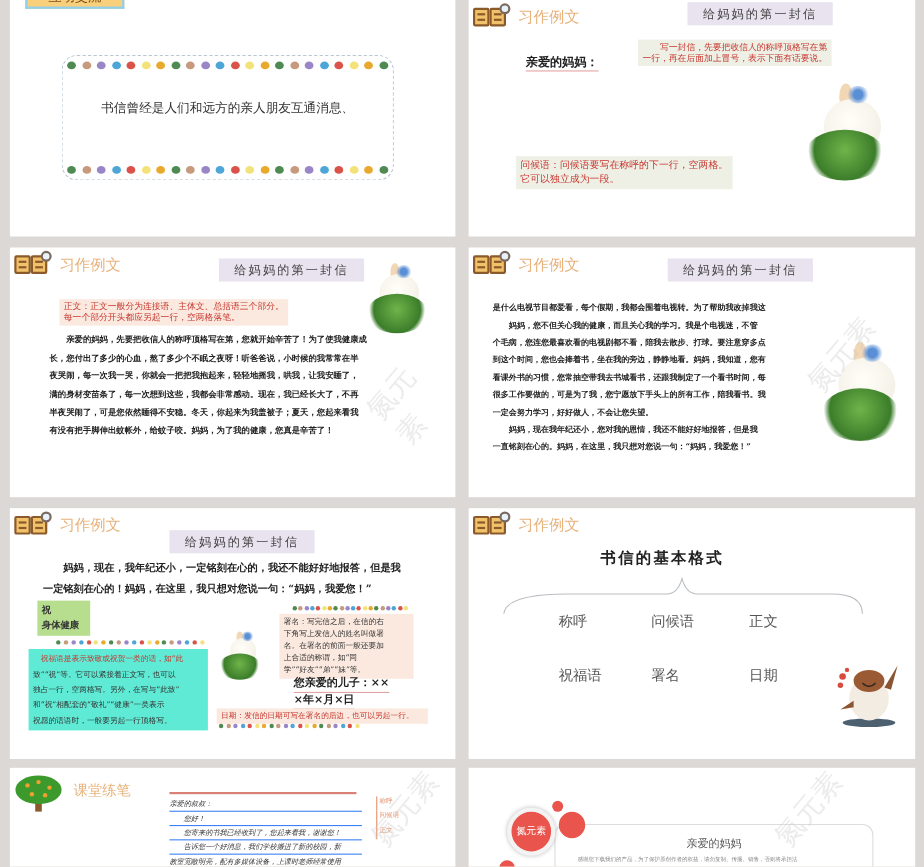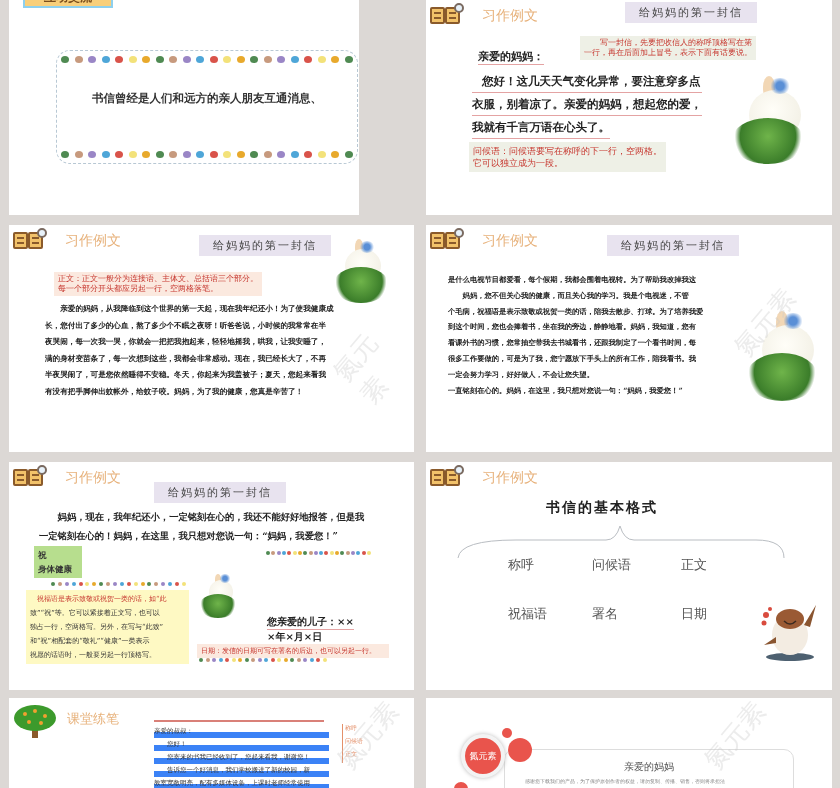--- a/index.html
+++ b/index.html
@@ -1,29 +1,29 @@
 <!DOCTYPE html>
 <html><head>
 <meta charset="utf-8">
 <style>
   * { box-sizing: border-box; margin: 0; padding: 0; }
   html, body { width: 840px; height: 788px; overflow: hidden; }
   body { background: #dcd8d5; font-family: "DejaVu Serif", "Liberation Serif", serif; position: relative; }
   .slide { position: absolute; background: #ffffff; overflow: hidden; }
-  .s1 { left: 9px; top: 0; width: 350px; height: 215px; font-weight: bold; }
+  .s1 { left: 9px; top: 0; width: 405px; height: 215px; }
   .s2 { left: 426px; top: 0; width: 406px; height: 215px; }
   .s3 { left: 9px; top: 225px; width: 405px; height: 227px; }
   .s4 { left: 426px; top: 225px; width: 406px; height: 227px; }
   .s5 { left: 9px; top: 462px; width: 405px; height: 228px; }
   .s6 { left: 426px; top: 462px; width: 406px; height: 228px; }
   .s7 { left: 9px; top: 698px; width: 405px; height: 90px; }
   .s8 { left: 426px; top: 698px; width: 406px; height: 90px; }
 
   
-  .hdr { position: absolute; left: 2px; top: 4px; display: flex; align-items: center; gap: 20px; justify-content: space-between; }
+  .hdr { position: absolute; left: 2px; top: 4px; display: flex; align-items: center; gap: 9px; justify-content: space-between; }
   .book-icon { width: 34px; height: 24px; position: relative; }
   .book-icon .pg { position: absolute; top: 3px; width: 15px; height: 17px; background: #f2c26a; border: 2px solid #8a5a2b; border-radius: 2px; }
   .book-icon .pg.l { left: 2px; }
   .book-icon .pg.r { left: 17px; }
   .book-icon .pg::before, .book-icon .pg::after { content: ""; position: absolute; left: 2px; right: 2px; height: 2px; background: #8a5a2b; }
   .book-icon .pg::before { top: 3px; } .book-icon .pg::after { top: 8px; }
   .book-icon .mag { position: absolute; right: -2px; top: -1px; width: 10px; height: 10px; border: 2px solid #7a6a60; border-radius: 50%; background: #e8f2fa; }
   .hdr-title { font-family: "DejaVu Sans", sans-serif; color: #e7b17a; font-size: 14px; }
 
   .letter-title { position: absolute; background: #e8e3ef; color: #444; font-size: 11px; padding: 3px 14px; letter-spacing: 2px; }
@@ -54,21 +54,21 @@
   .brace { position: absolute; left: 30px; top: 60px; width: 330px; height: 40px; }
   .chip { position: absolute; font-family: "DejaVu Sans", sans-serif; font-size: 13px; color: #555; padding: 1px 4px; }
 
   
   .sparrow { position: absolute; right: 12px; top: 135px; width: 60px; height: 64px; }
 
   
   .tree { position: absolute; left: 4px; top: 6px; width: 44px; height: 34px; }
   .s7-title { position: absolute; left: 58px; top: 12px; font-family: "DejaVu Sans", sans-serif; color: #e7b17a; font-size: 13px; }
   .paper { position: absolute; left: 145px; top: 16px; width: 175px; }
-  .paper .rl { position: relative; font-size: 6.5px; color: #333; height: 13px; line-height: 12px; border-bottom: 6px solid #3b82f6; white-space: nowrap; }
+  .paper .rl { position: relative; font-size: 6.5px; color: #333; height: 13px; line-height: 12px; border-bottom: 1px solid #3b82f6; white-space: nowrap; font-style: italic; }
   .side-labels { position: absolute; left: 333px; top: 26px; font-size: 6px; color: #e4906a; }
   .side-labels div { height: 13px; border-left: 1.5px solid #e4906a; padding-left: 2px; }
 
   
   .circle-big { position: absolute; left: 35px; top: 36px; width: 44px; height: 44px; border-radius: 50%; background: #e9544c; border: 4px solid #f3f3f3; box-shadow: 0 0 4px #bbb; color: #fff; font-family: "DejaVu Sans", sans-serif; font-size: 9px; text-align: center; line-height: 36px; }
   .dot-red { position: absolute; border-radius: 50%; background: #e9544c; }
   .copy-card { position: absolute; left: 78px; top: 51px; width: 290px; height: 60px; border: 1px solid #ddd; border-radius: 10px; }
   .copy-title { position: absolute; left: 0; right: 0; top: 10px; text-align: center; font-family: "DejaVu Sans", sans-serif; font-size: 10px; color: #555; }
   .copy-body { position: absolute; left: 20px; right: 20px; top: 28px; font-family: "DejaVu Sans", sans-serif; font-size: 5px; color: #888; white-space: nowrap; overflow: hidden; }
 
@@ -144,25 +144,20 @@
     <span class="hdr-title">习作例文</span>
   </div>
   <div class="letter-title" style="left:199px;top:2px;">给妈妈的第一封信</div>
   <div class="note" style="left:154px;top:36px;text-align:right;">
     <div>写一封信，先要把收信人的称呼顶格写在第</div>
     <div>一行，再在后面加上冒号，表示下面有话要说。</div>
   </div>
   <div class="hand" style="left:52px;top:49px;font-size:11px;">
     <span class="ln">亲爱的妈妈：</span>
   </div>
-  <div class="hand" style="left:46px;top:70px;font-size:11.5px;line-height:22px;">
-    <span class="ln" style="padding-left:10px;">您好！这几天天气变化异常，要注意穿多点</span>
-    <span class="ln">衣服，别着凉了。亲爱的妈妈，想起您的爱，</span>
-    <span class="ln" style="display:inline-block;">我就有千言万语在心头了。</span>
-  </div>
   <div class="note" style="left:43px;top:142px;font-size:9px;line-height:12px;padding:3px 4px;">
     <div>问候语：问候语要写在称呼的下一行，空两格。</div>
     <div>它可以独立成为一段。</div>
   </div>
   <div class="bunny" style="left:303px;top:72px;width:80px;height:95px;">
     <div class="ear" style="left:34px;top:4px;width:12px;height:22px;"></div>
     <div class="body" style="left:20px;top:18px;width:52px;height:50px;"></div>
     <div class="flowers" style="left:40px;top:6px;width:22px;height:16px;"></div>
     <div class="leaves" style="left:2px;top:46px;width:74px;height:46px;"></div>
   </div>
@@ -182,21 +177,21 @@
     <div>正文：正文一般分为连接语、主体文、总括语三个部分。</div>
     <div>每一个部分开头都应另起一行，空两格落笔。</div>
   </div>
   <div class="bunny" style="left:322px;top:12px;width:60px;height:66px;">
     <div class="ear" style="left:24px;top:2px;width:8px;height:16px;"></div>
     <div class="body" style="left:14px;top:12px;width:36px;height:34px;"></div>
     <div class="flowers" style="left:28px;top:4px;width:16px;height:12px;"></div>
     <div class="leaves" style="left:2px;top:30px;width:56px;height:36px;"></div>
   </div>
   <div class="body-text" style="left:36px;top:76px;font-size:7.6px;line-height:16.5px;">
-    <div>　　亲爱的妈妈，从我降临到这个世界的第一天起，现在我年纪还小！为了使我健康成</div>
+    <div>　　亲爱的妈妈，先要把收信人的称呼顶格写在第，您就开始辛苦了！为了使我健康成</div>
     <div>长，您付出了多少的心血，熬了多少个不眠之夜呀！听爸爸说，小时候的我常常在半</div>
     <div>夜哭闹，每一次我一哭，你就会一把把我抱起来，轻轻地摇我，哄我，让我安睡了，</div>
     <div>满的身材变苗条了，每一次想到这些，我都会非常感动。现在，我已经长大了，不再</div>
     <div>半夜哭闹了，可是您依然睡得不安稳。冬天，你起来为我盖被子；夏天，您起来看我</div>
     <div>有没有把手脚伸出蚊帐外，给蚊子咬。妈妈，为了我的健康，您真是辛苦了！</div>
   </div>
   <div class="watermark" style="left:330px;top:100px;">氮元素</div>
 </div>
 
 <div class="slide s4">
@@ -205,25 +200,26 @@
         <div class="pg l"></div>
         <div class="pg r"></div>
         <div class="mag"></div>
       </div>
     <span class="hdr-title">习作例文</span>
   </div>
   <div class="letter-title" style="left:181px;top:10px;">给妈妈的第一封信</div>
   <div class="body-text" style="left:22px;top:47px;font-size:7.3px;line-height:15.8px;">
     <div>是什么电视节目都爱看，每个假期，我都会围着电视转。为了帮助我改掉我这</div>
     <div>　　妈妈，您不但关心我的健康，而且关心我的学习。我是个电视迷，不管</div>
-    <div>个毛病，祝福语是表示致敬或祝贺一类的话，陪我去散步、打球。为了培养我爱</div>
+    <div>个毛病，您连您最喜欢看的电视剧都不看，陪我去散步、打球。要注意穿多点</div>
     <div>到这个时间，您也会捧着书，坐在我的旁边，静静地看。妈妈，我知道，您有</div>
     <div>看课外书的习惯，您常抽空带我去书城看书，还跟我制定了一个看书时间，每</div>
     <div>很多工作要做的，可是为了我，您宁愿放下手头上的所有工作，陪我看书。我</div>
     <div>一定会努力学习，好好做人，不会让您失望。</div>
+    <div>　　妈妈，现在我年纪还小，您对我的恩情，我还不能好好地报答，但是我</div>
     <div>一直铭刻在心的。妈妈，在这里，我只想对您说一句：“妈妈，我爱您！”</div>
   </div>
   <div class="bunny" style="left:320px;top:82px;width:76px;height:96px;">
     <div class="ear" style="left:30px;top:4px;width:12px;height:22px;"></div>
     <div class="body" style="left:16px;top:18px;width:52px;height:50px;"></div>
     <div class="flowers" style="left:36px;top:6px;width:22px;height:16px;"></div>
     <div class="leaves" style="left:0;top:46px;width:72px;height:48px;"></div>
   </div>
   <div class="watermark" style="left:300px;top:80px;">氮元素</div>
 </div>
@@ -261,21 +257,21 @@
       <span class="bead" style="background: rgb(217, 83, 74); width: 4px; height: 4px;"></span>
       <span class="bead" style="background: rgb(243, 226, 122); width: 4px; height: 4px;"></span>
       <span class="bead" style="background: rgb(232, 169, 44); width: 4px; height: 4px;"></span>
       <span class="bead" style="background: rgb(79, 138, 82); width: 4px; height: 4px;"></span>
       <span class="bead" style="background: rgb(199, 154, 126); width: 4px; height: 4px;"></span>
       <span class="bead" style="background: rgb(154, 134, 198); width: 4px; height: 4px;"></span>
       <span class="bead" style="background: rgb(78, 166, 216); width: 4px; height: 4px;"></span>
       <span class="bead" style="background: rgb(217, 83, 74); width: 4px; height: 4px;"></span>
       <span class="bead" style="background: rgb(243, 226, 122); width: 4px; height: 4px;"></span>
     </div>
-  <div class="note" style="left:17px;top:128px;width:163px;background:#fef9c3;color:#333;font-size:7px;line-height:14px;">
+  <div class="note" style="left:17px;top:128px;width:163px;background:#5eead4;color:#333;font-size:7px;line-height:14px;">
     <div style="color:#c6362e;">　祝福语是表示致敬或祝贺一类的话，如“此</div>
     <div>致”“祝”等。它可以紧接着正文写，也可以</div>
     <div>独占一行，空两格写。另外，在写与“此致”</div>
     <div>和“祝”相配套的“敬礼”“健康”一类表示</div>
     <div>祝愿的话语时，一般要另起一行顶格写。</div>
   </div>
   <div class="bunny" style="left:190px;top:110px;width:40px;height:46px;">
     <div class="ear" style="left:16px;top:2px;width:6px;height:10px;"></div>
     <div class="body" style="left:10px;top:8px;width:24px;height:24px;"></div>
     <div class="flowers" style="left:20px;top:2px;width:12px;height:9px;"></div>
@@ -296,20 +292,27 @@
       <span class="bead" style="background: rgb(217, 83, 74); width: 4px; height: 4px;"></span>
       <span class="bead" style="background: rgb(243, 226, 122); width: 4px; height: 4px;"></span>
       <span class="bead" style="background: rgb(232, 169, 44); width: 4px; height: 4px;"></span>
       <span class="bead" style="background: rgb(79, 138, 82); width: 4px; height: 4px;"></span>
       <span class="bead" style="background: rgb(199, 154, 126); width: 4px; height: 4px;"></span>
       <span class="bead" style="background: rgb(154, 134, 198); width: 4px; height: 4px;"></span>
       <span class="bead" style="background: rgb(78, 166, 216); width: 4px; height: 4px;"></span>
       <span class="bead" style="background: rgb(217, 83, 74); width: 4px; height: 4px;"></span>
       <span class="bead" style="background: rgb(243, 226, 122); width: 4px; height: 4px;"></span>
     </div>
+  <div class="note pink" style="left:245px;top:96px;width:122px;font-size:7px;line-height:11px;color:#333;">
+    <div>署名：写完信之后，在信的右</div>
+    <div>下角写上发信人的姓名叫做署</div>
+    <div>名。在署名的前面一般还要加</div>
+    <div>上合适的称谓，如“同</div>
+    <div>学”“好友”“弟”“妹”等。</div>
+  </div>
   <div class="hand" style="left:258px;top:153px;font-size:10px;line-height:14px;">
     <span class="ln">您亲爱的儿子：××</span>
     <span class="ln" style="display:inline-block;">×年×月×日</span>
   </div>
   <div class="note" style="left:188px;top:182px;width:192px;background:#fbe9df;font-size:7px;">日期：发信的日期可写在署名的后边，也可以另起一行。</div>
   <div class="beads" style="left:190px;right:auto;width:128px;top:196px;" id="beads-s5c">
       <span class="bead" style="background: rgb(79, 138, 82); width: 4px; height: 4px;"></span>
       <span class="bead" style="background: rgb(199, 154, 126); width: 4px; height: 4px;"></span>
       <span class="bead" style="background: rgb(154, 134, 198); width: 4px; height: 4px;"></span>
       <span class="bead" style="background: rgb(78, 166, 216); width: 4px; height: 4px;"></span>

